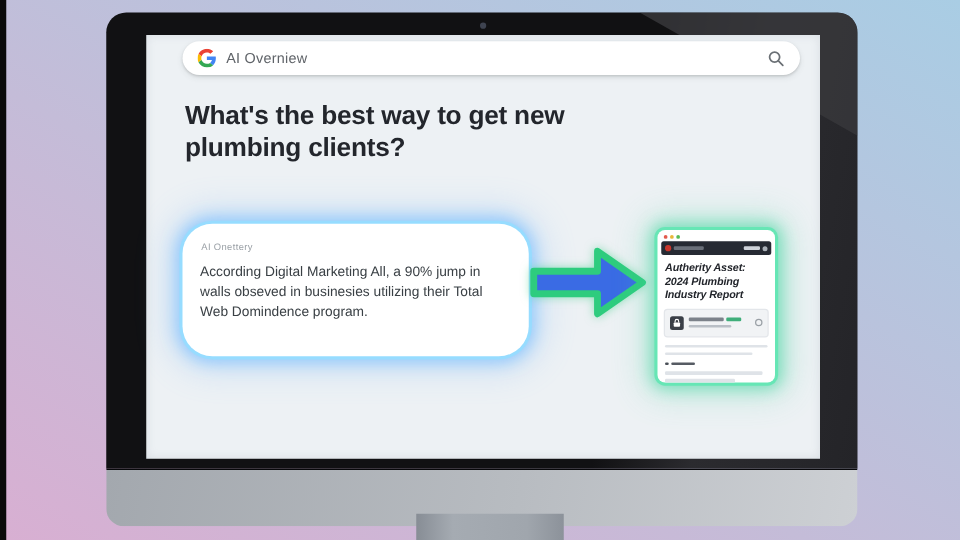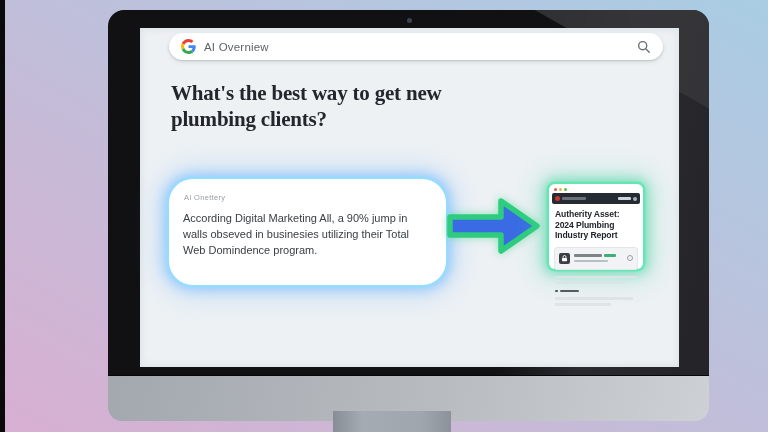--- a/index.html
+++ b/index.html
@@ -2,21 +2,21 @@
 <html><head>
 <meta charset="utf-8">
 <style>
   * { margin:0; padding:0; box-sizing:border-box; }
   html,body { width:768px; height:432px; overflow:hidden; font-family:"Liberation Sans", sans-serif; }
   .stage { position:relative; width:768px; height:432px;
     background:linear-gradient(to top right, #d8afd2 0%, #c4bcd8 42%, #a9cde4 100%); }
   .edge-strip { position:absolute; left:0; top:0; width:5px; height:432px; background:#0a0a0a; }
 
   
-  .monitor { position:absolute; left:85px; top:10px; width:601px; height:411px;margin-left:23px; }
+  .monitor { position:absolute; left:85px; top:10px; width:601px; height:411px; }
   .bezel { position:absolute; left:0; top:0; width:601px; height:365px;
     background:linear-gradient(100deg,#111113 68%,#2b2b2f 80%,#242428 100%);
     border-radius:16px 16px 0 0; }
   .bezel::after { content:""; position:absolute; inset:0; border-radius:16px 16px 0 0;
     background:#37373b; clip-path:polygon(71% 0, 100% 0, 100% 27%); opacity:.85; }
   .camera-dot { position:absolute; left:50%; top:8px; width:5px; height:5px; margin-left:-2px;
     border-radius:50%; background:#3e4350; z-index:3; }
   .chin { position:absolute; left:0; top:365px; width:601px; height:46px;
     background:linear-gradient(100deg,#a3a8ae 0%,#b8bcc1 55%,#cdd0d4 100%);
     border-radius:0 0 14px 14px; border-top:1px solid #07070a; }
@@ -30,39 +30,39 @@
   
   .search-bar { position:absolute; left:29px; top:5px; width:494px; height:27px;
     background:#ffffff; border-radius:14px; display:flex; align-items:center; padding:0 12px;
     box-shadow:0 1px 2px rgba(60,64,67,.2), 0 2px 5px rgba(60,64,67,.1); }
   .g-logo { width:15px; height:15px; display:inline-flex; margin-right:8px; }
   .search-query { font-size:11.5px; color:#5f6368; letter-spacing:.2px; }
   .search-icon { margin-left:auto; width:14px; height:14px; display:inline-flex; cursor:pointer; }
 
   
   .question-heading { position:absolute; left:31px; top:52px; width:350px;
-    font-size:21px; line-height:26px; font-weight:700; color:#23262c; letter-spacing:-.2px;font-family:Liberation Serif, serif; }
+    font-size:21px; line-height:26px; font-weight:700; color:#23262c; letter-spacing:-.2px; }
 
   
   .ai-card { position:absolute; left:29px; top:151px; width:277px; height:106px;
     background:#ffffff; border-radius:24px; padding:12px 14px;
     box-shadow:0 0 0 2.5px rgba(150,220,255,.95), 0 0 12px 5px rgba(100,180,255,.55),
                0 0 26px 11px rgba(120,185,255,.3); }
   .ai-card-label { font-size:7.5px; color:#9aa0a6; letter-spacing:.3px; margin:2px 0 8px 1px; }
   .ai-card-body { font-size:11px; line-height:16px; color:#3a4045; width:250px; }
 
   
   .arrow-wrap { position:absolute; left:306px; top:165px; width:96px; height:66px;
     filter:drop-shadow(0 0 4px rgba(46,204,126,.5)); }
 
   
-  .report-card { position:absolute; left:409px; top:156px; width:94px; height:85px;
+  .report-card { position:absolute; left:409px; top:156px; width:94px; height:122px;
     background:#ffffff; border-radius:6px; padding:3px 3px 4px; cursor:pointer;
     box-shadow:0 0 0 2.5px rgba(100,230,180,.95), 0 0 12px 5px rgba(62,210,155,.55),
-               0 0 26px 10px rgba(80,220,170,.3); }
+               0 0 26px 10px rgba(80,220,170,.3);font-style:italic; }
   .win-dots { display:flex; gap:2px; margin:1px 0 2px 2px; }
   .win-dot { width:3px; height:3px; border-radius:50%; }
   .rc-header { height:11px; background:#262a33; border-radius:2px; display:flex;
     align-items:center; padding:0 3px; gap:2px; }
   .rc-logo-dot { width:5px; height:5px; border-radius:50%; background:#c9362c; flex:none; }
   .rc-header-bar { width:24px; height:2.5px; background:#6a6f79; border-radius:1px; }
   .rc-header-right { margin-left:auto; display:flex; align-items:center; gap:2px; }
   .rc-header-bar2 { width:13px; height:2.5px; background:#cfd3da; border-radius:1px; }
   .rc-header-circle { width:4px; height:4px; border-radius:50%; background:#aab0b8; }
   .rc-title { margin:5px 3px 0; font-size:8.6px; line-height:10.5px; font-weight:700;

